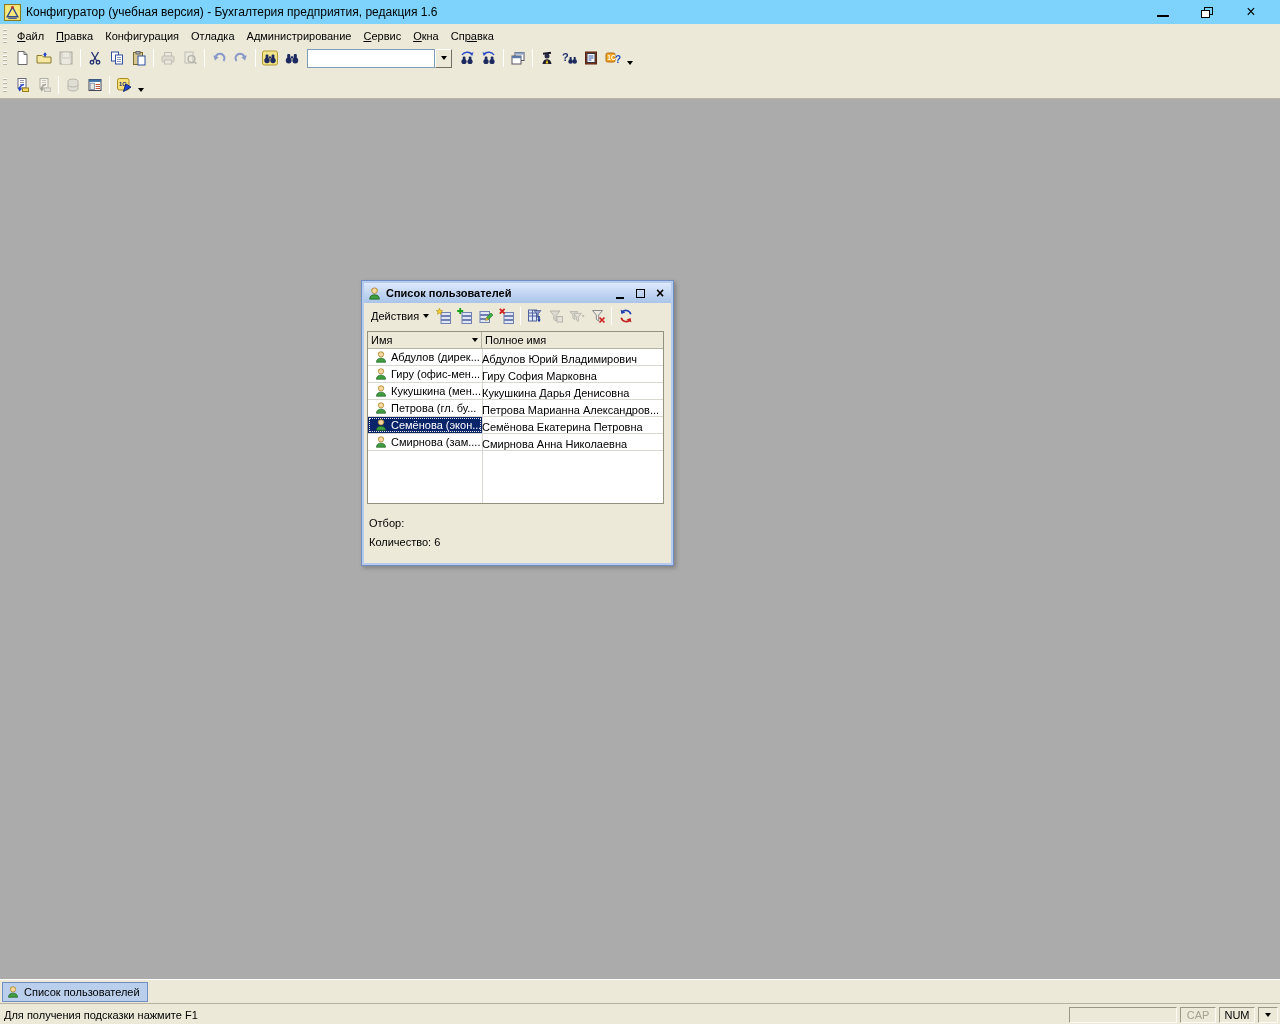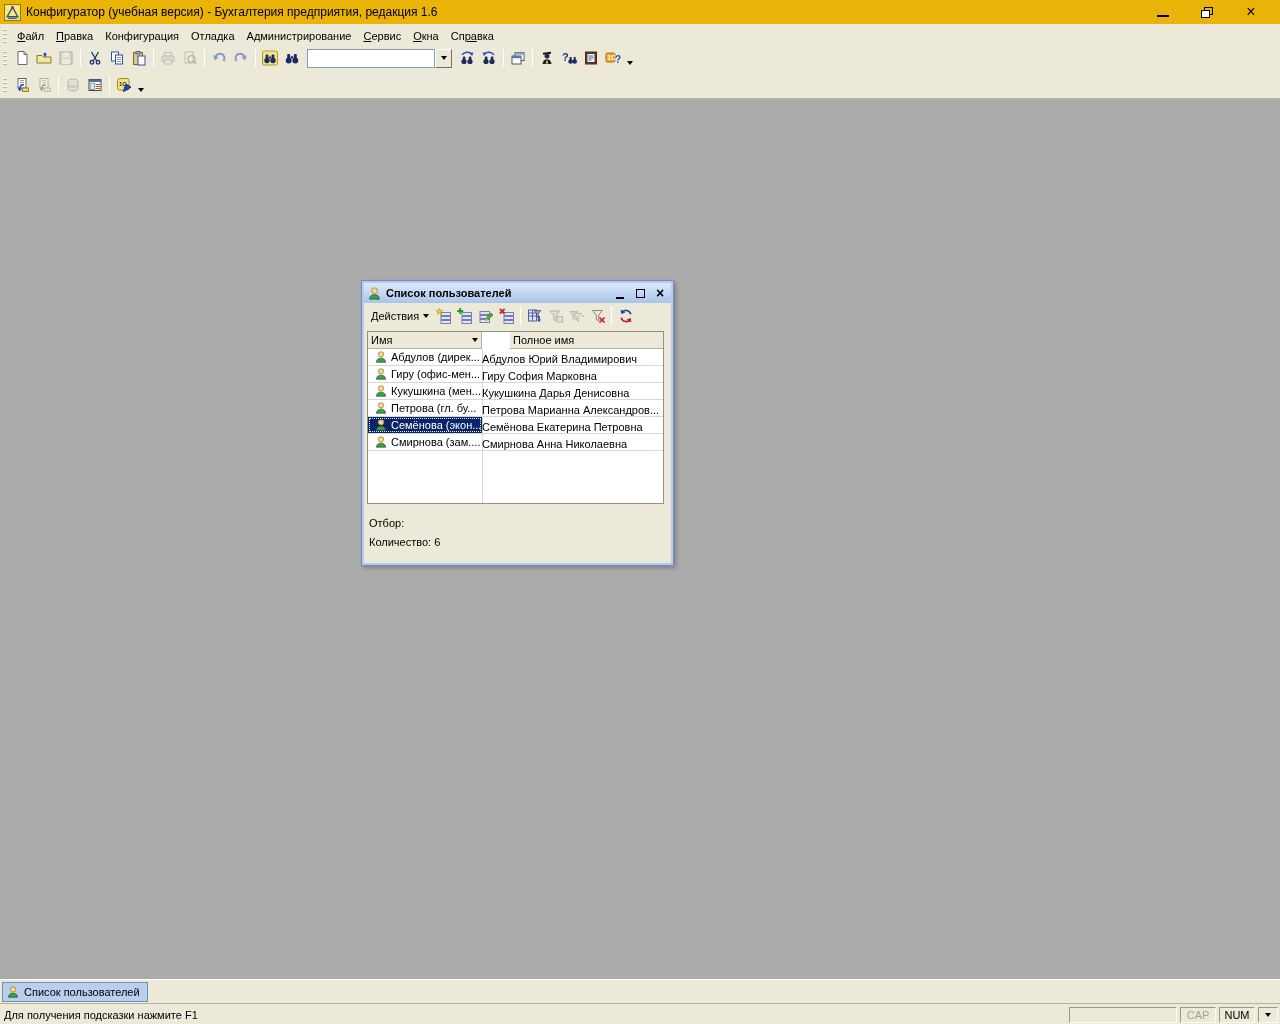--- a/index.html
+++ b/index.html
@@ -1,21 +1,21 @@
 <!DOCTYPE html>
 <html><head>
 <meta charset="utf-8">
 <style>
   * { margin:0; padding:0; box-sizing:border-box; }
   html,body { width:1280px; height:1024px; overflow:hidden; }
   body { font-family:"Liberation Sans", sans-serif; font-size:11px; color:#000;
          background:#ababab; cursor:default; user-select:none; }
 
   
-  .titlebar { height:24px; background:#eab308; display:flex; align-items:center;
+  .titlebar { height:24px; background:#7dd3fc; display:flex; align-items:center;
               padding:0 4px; font-size:12px; }
   .titlebar .app-ico { width:17px; height:17px; margin-right:5px; }
   .win-controls { margin-left:auto; display:flex; align-items:center; gap:14px; padding-right:10px; }
   .wc { width:30px; height:20px; display:flex; align-items:center; justify-content:center; }
   .wc-min-line { width:12px; border-bottom:2px solid #000; margin-top:8px; }
   .wc-restore { position:relative; width:12px; height:11px; }
   .wc-restore .r1 { position:absolute; right:0; top:0; width:9px; height:8px; border:1px solid #000; }
   .wc-restore .r2 { position:absolute; left:0; bottom:0; width:9px; height:8px; border:1px solid #000; background:#fff; }
   .wc-close { font-size:16px; line-height:16px; }
 
@@ -54,21 +54,21 @@
   .cw-min { width:8px; border-bottom:2px solid #000; margin-top:9px; }
   .cw-max { width:9px; height:9px; border:1.5px solid #000; }
   .cw-close { font-size:14px; font-weight:bold; line-height:14px; }
 
   .cw-toolbar { height:25px; background:#ece9d8; display:flex; align-items:center; padding:0 2px; }
   .actions-btn { display:flex; align-items:center; gap:4px; padding:2px 4px 2px 5px; }
   .cw-toolbar .tbtn { width:21px; height:21px; }
 
   .cw-body { background:#ece9d8; padding:3px 5px 6px 3px; }
   .grid { position:relative; width:297px; height:173px; background:#fff; border:1px solid #94917f; overflow:hidden; }
-  .g-head { display:flex; height:17px;gap:28px; }
+  .g-head { display:flex; height:17px; }
   .g-hc { background:#ece9d8; border-right:1px solid #b5b2a1; border-bottom:1px solid #b5b2a1;
           display:flex; align-items:center; padding-left:3px; }
   .g-hc1 { width:114px; }
   .g-hc2 { flex:1; border-right:none; }
   .hdr-sort { margin-left:auto; margin-right:3px; display:flex; align-items:center; }
   .g-vline { position:absolute; left:114px; top:17px; bottom:0; width:1px; background:#d8d8d0; }
   .g-row { position:relative; display:flex; height:17px; border-bottom:1px solid #d8d8d0; }
   .g-c1 { width:114px; display:flex; align-items:center; gap:3px; padding-left:6px; overflow:hidden; white-space:nowrap; }
   .g-c1 svg { width:14px; height:14px; flex:0 0 auto; }
   .g-c2 { flex:1; display:flex; align-items:flex-end; overflow:hidden; white-space:nowrap; }

